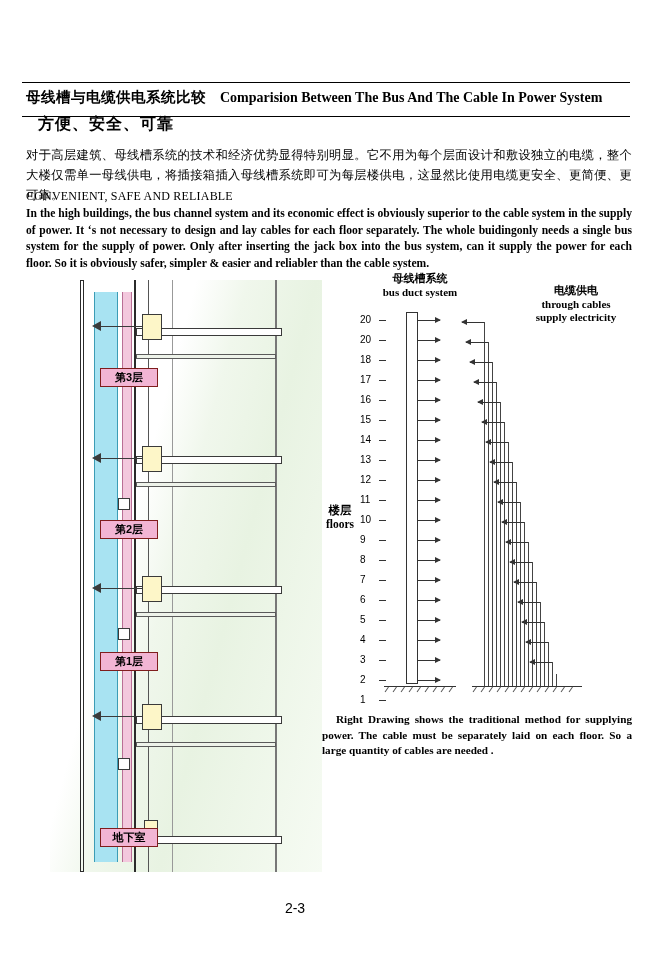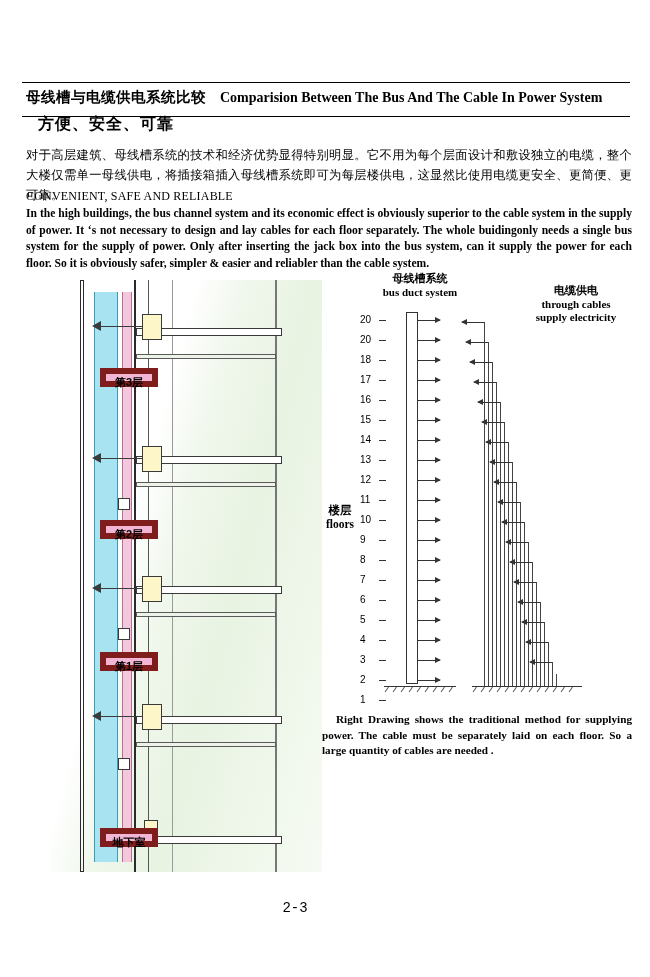--- a/index.html
+++ b/index.html
@@ -189,21 +189,21 @@
     border-right: 9px solid #3a3a3a;
   }
   .branch-line {
     position: absolute;
     height: 1px;
     background: #3a3a3a;
   }
   .label-pink {
     position: absolute;
     background: #f2b5d4;
-    border: 6px solid #7f1d1d;
+    border: 1px solid #7f1d1d;
     font-size: 11px;
     font-weight: bold;
     color: #000;
     text-align: center;
     line-height: 17px;
     height: 19px;
     width: 58px;
     box-sizing: border-box;
     font-family: "Liberation Sans", sans-serif;
   }
@@ -315,21 +315,21 @@
   .bottom-note p.cn { font-size: 11.6px; line-height: 17px; }
   .indent { display: inline-block; width: 14px; }
 
   .page-num {
     position: absolute;
     left: 0;
     top: 900px;
     width: 590px;
     text-align: center;
     font-size: 14px;
-    font-family: Liberation Mono, monospace;
+    font-family: Liberation Sans, sans-serif;
   }
 </style>
 </head>
 <body>
 
 <div class="page">
 
   <div class="title-rule top"></div>
   <div class="title-rule bottom"></div>
 

